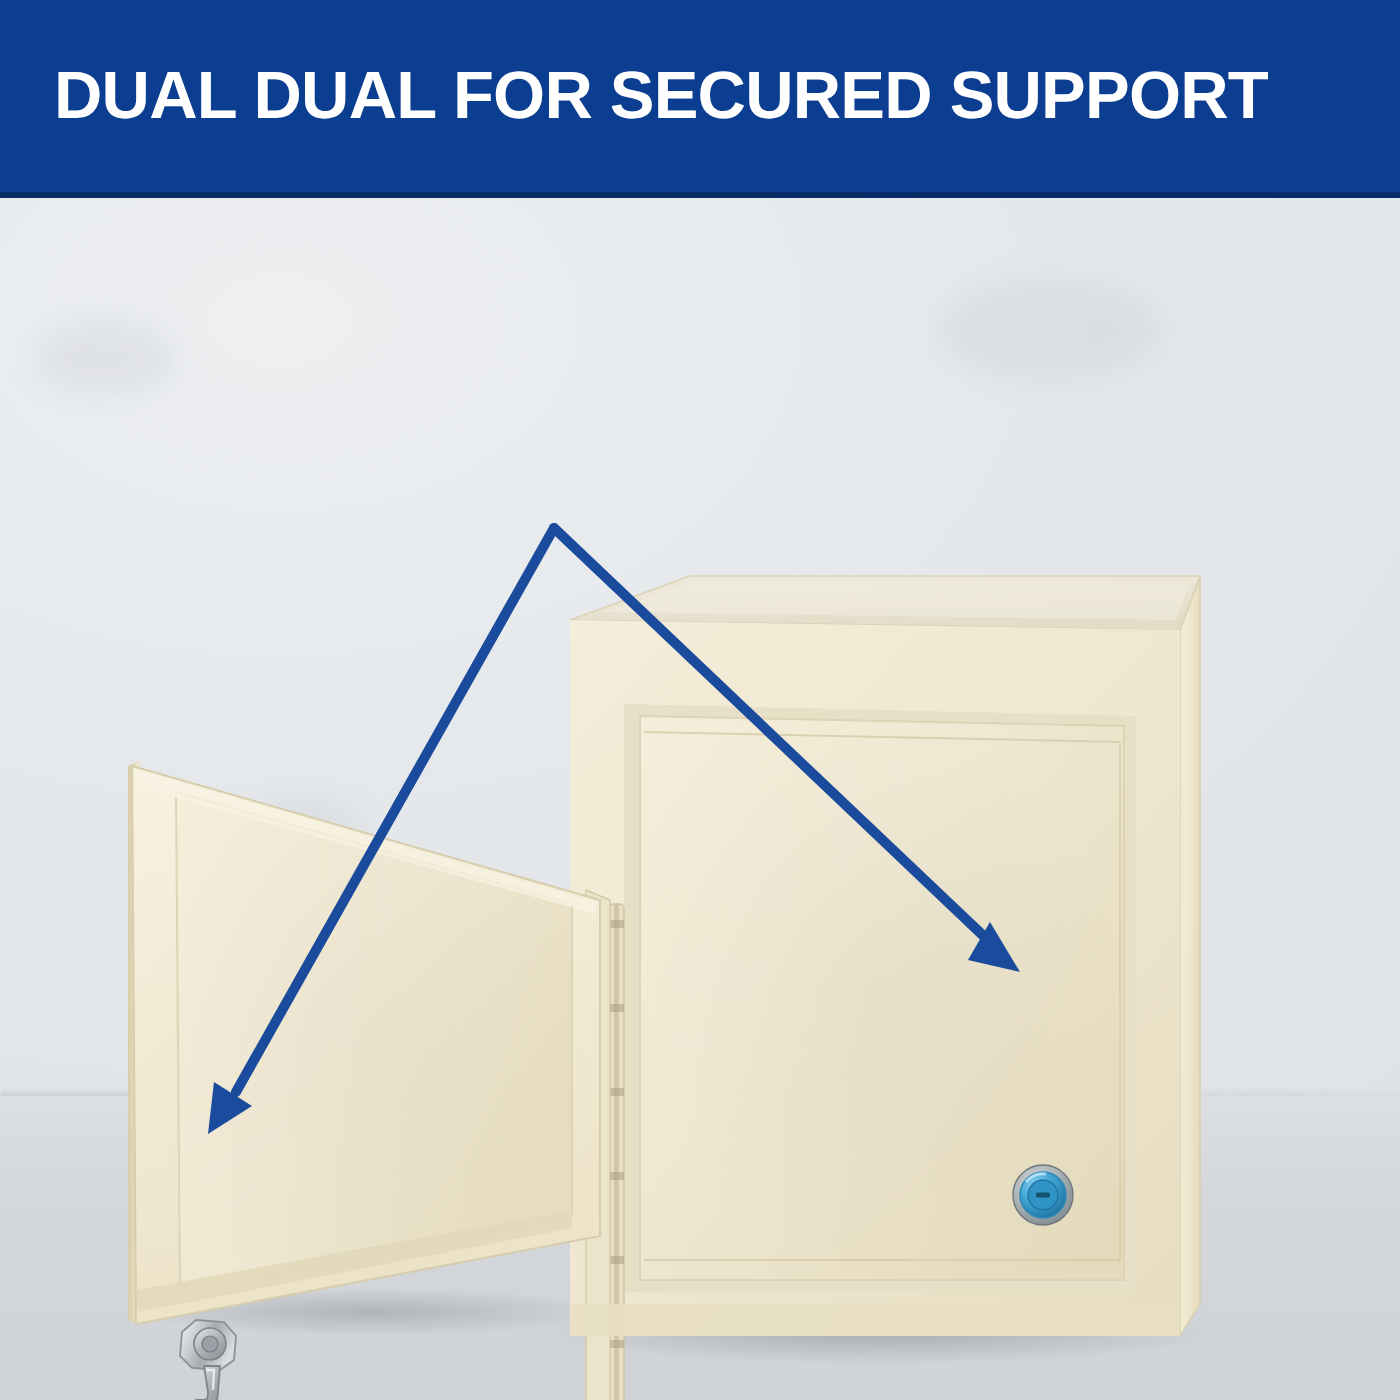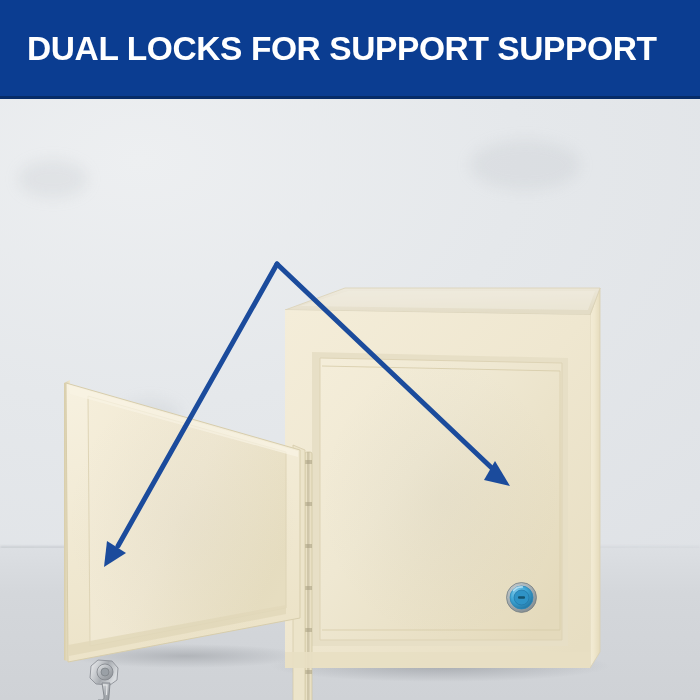--- a/index.html
+++ b/index.html
@@ -101,21 +101,21 @@
 
   
   #arrows { position: absolute; left:0; top:0; width:700px; height:700px; }
 </style>
 </head>
 <body>
 
 <div id="stage">
 
   <div id="header-band">
-    <div id="header-title">DUAL LOCKS FOR SUPPORT SUPPORT</div>
+    <div id="header-title">DUAL DUAL FOR SECURED SUPPORT</div>
   </div>
 
   <div id="body-copy">2 locks are differentiated. The package contains 2 keys for each lock. Added security for narcotics, prescription medications, and other controlled substances.</div>
 
   <div id="photo">
 
     <div id="wall"></div>
     <div class="wall-smudge" style="left:18px;  top:60px;  width:70px;  height:38px;"></div>
     <div class="wall-smudge" style="left:470px; top:40px;  width:110px; height:50px;"></div>
     <div class="wall-smudge" style="left:120px; top:300px; width:60px;  height:30px;"></div>

